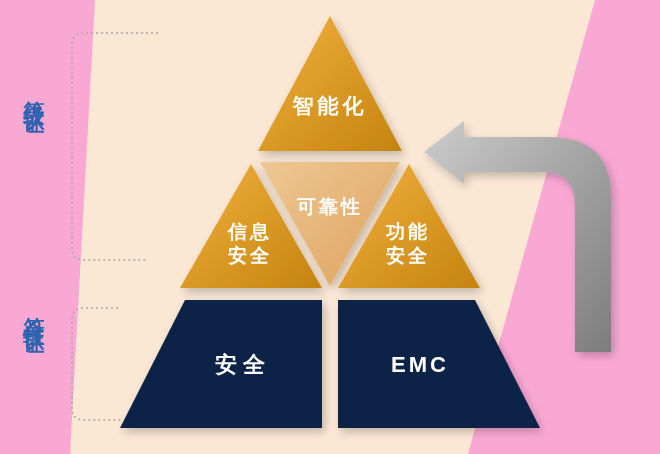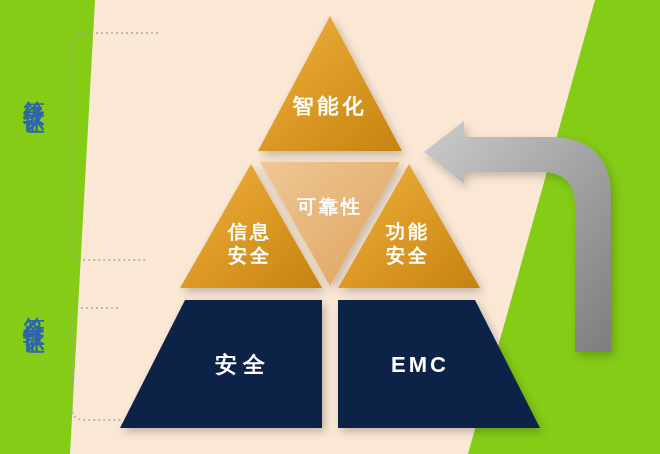--- a/index.html
+++ b/index.html
@@ -2,21 +2,21 @@
 <html><head>
 <meta charset="utf-8">
 <style>
   html, body { margin: 0; padding: 0; background: #ffffff; }
   .canvas {
     position: relative;
     width: 660px;
     height: 454px;
     overflow: hidden;
     font-family: "Liberation Sans", "DejaVu Sans", sans-serif;
-    background: #84cc16;
+    background: #f9a8d4;
   }
   .canvas svg { position: absolute; left: 0; top: 0; }
   .vtext {
     position: absolute;
     writing-mode: vertical-rl;
     text-orientation: upright;
     color: #2e63b0;
     font-size: 21px;
     font-weight: 700;
     letter-spacing: 4px;

